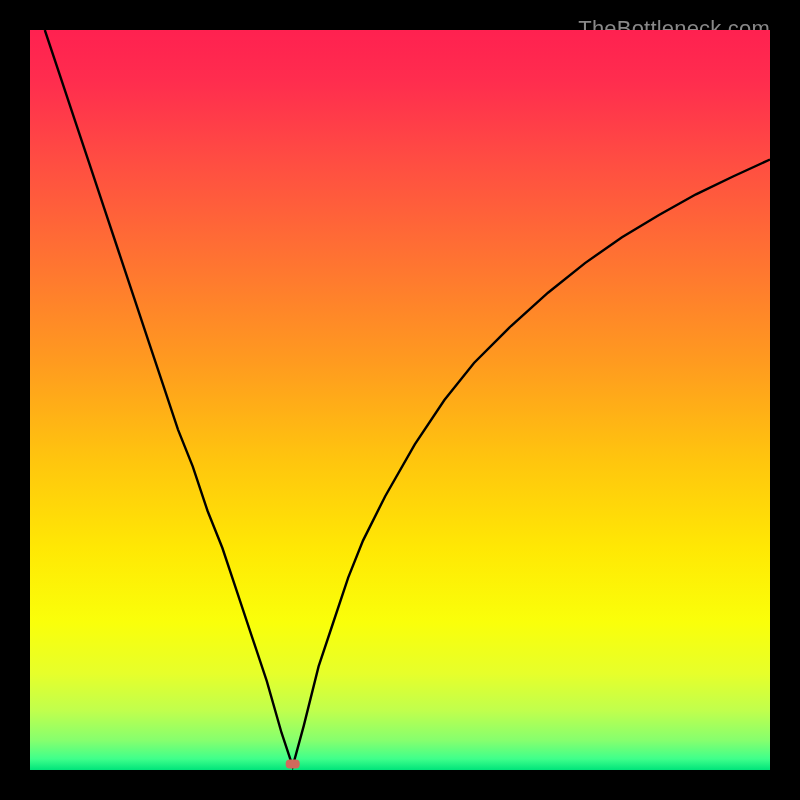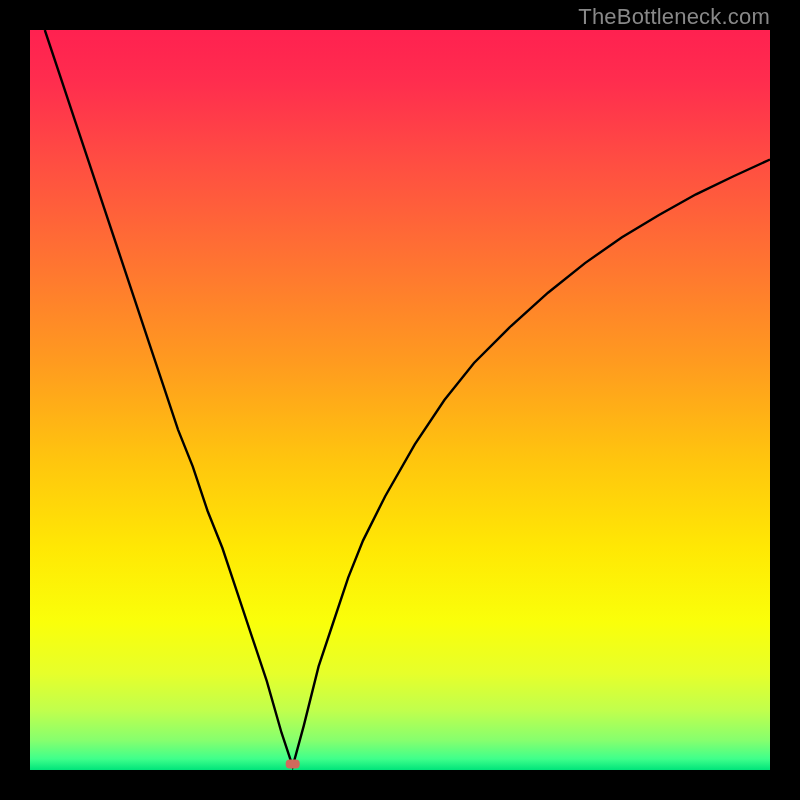--- a/index.html
+++ b/index.html
@@ -19,21 +19,21 @@
   .plot-area {
     position: absolute;
     left: 30px;
     top: 30px;
     width: 740px;
     height: 740px;
     overflow: hidden;
   }
   .watermark {
     position: absolute;
-    top: 4px;
+    top: 16px;
     right: 30px;
     color: #888;
     font-size: 22px;
     font-weight: 500;
     letter-spacing: 0.2px;
     margin-left: 23px;
   }
   svg {
     display: block;
   }

